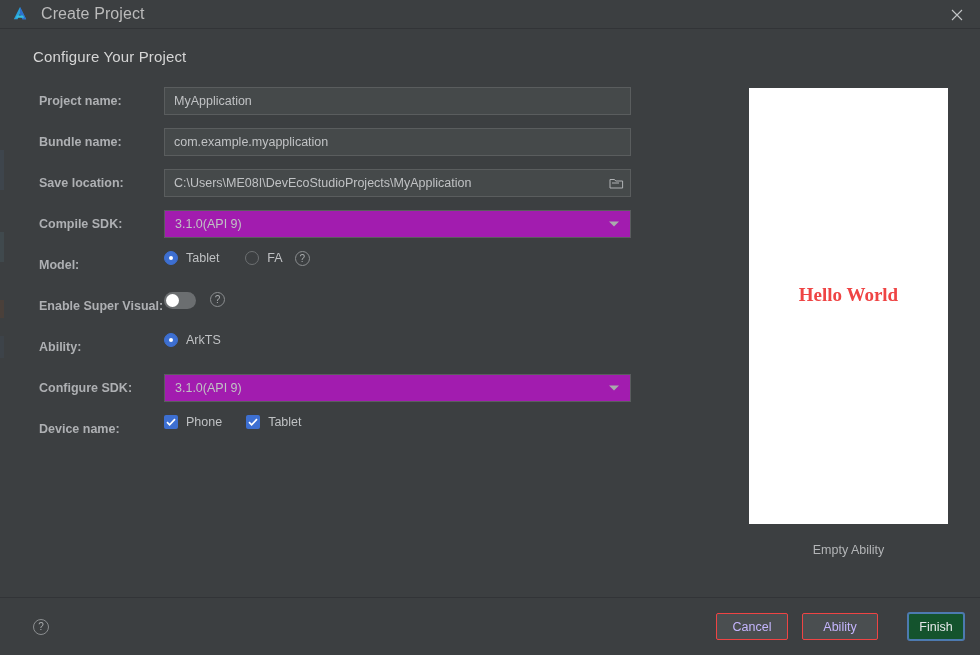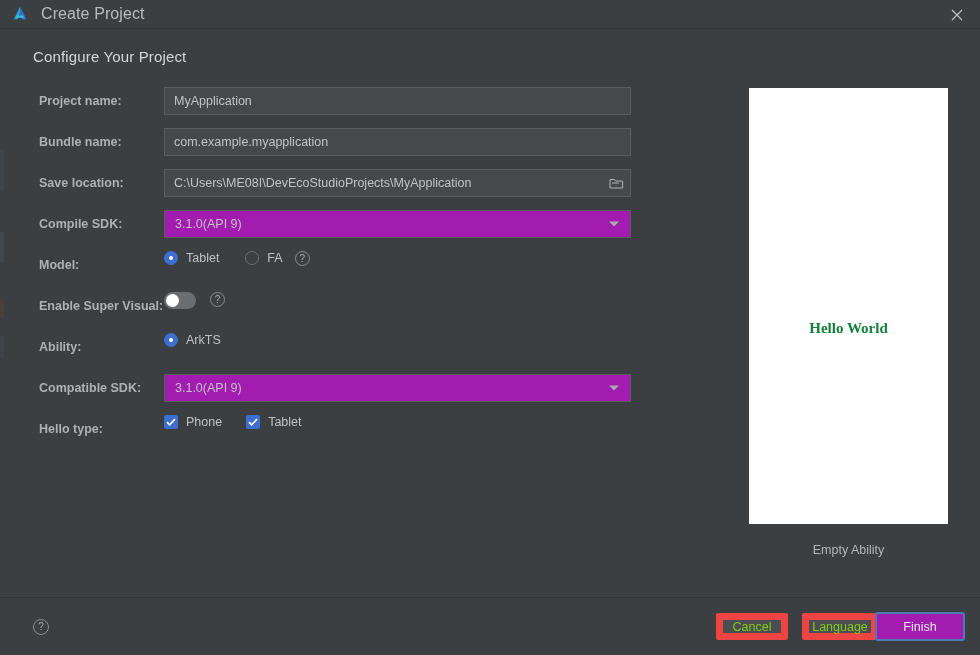--- a/index.html
+++ b/index.html
@@ -176,23 +176,22 @@
     width: 199px; height: 436px;
     background: #ffffff;
     position: relative;
   }
   .hello-world {
     position: absolute; left: 0; right: 0;
     top: 196px;
     text-align: center;
     font-family: "Liberation Serif", serif;
     font-weight: bold;
-    font-size: 15px;
-    color: #15803d;
-    margin-top: 36px;
+    font-size: 19px;
+    color: #ef4444;
   }
   .preview-caption {
     width: 199px;
     text-align: center;
     margin-top: 19px;
     font-size: 12.5px;
     color: #b3b5b7;
   }
 
   
@@ -208,31 +207,31 @@
     border: 1px solid #8b8e90;
     color: #a9acae;
     font-size: 10px; line-height: 14px;
     text-align: center;
   }
   .btn {
     position: absolute; top: 15px;
     height: 27px;
     font-size: 12.5px;
     font-family: "Liberation Sans", sans-serif;
-    border: 7px solid #ef4444;
+    border: 1px solid #ef4444;
     background: #4a4e50;
-    color: #84cc16;
+    color: #c4b5fd;
     display: flex; align-items: center; justify-content: center;
     border-radius: 2px;
   }
   .btn-cancel   { right: 192px; width: 72px; }
   .btn-previous { right: 102px; width: 76px; }
   .btn-finish {
-    right: 16px; width: 88px;
-    background: #a21caf;
+    right: 16px; width: 56px;
+    background: #14532d;
     border: 1px solid #4d7ab0;
     color: #e6e8ea;
     box-shadow: 0 0 0 1px #4d7ab0;
   }
 
   
   .edge-artifacts {
     position: absolute; left: 0; top: 0;
     width: 4px; height: 655px;
     pointer-events: none;
@@ -334,31 +333,31 @@
         <div class="radio-group">
           <span class="radio-item">
             <span class="radio-dot checked"></span>
             <span class="radio-label">ArkTS</span>
           </span>
         </div>
       </div>
     </div>
 
     <div class="row">
-      <span class="row-label">Compatible SDK:</span>
+      <span class="row-label">Configure SDK:</span>
       <div class="field-area">
         <div class="combo">
           <span class="combo-value">3.1.0(API 9)</span>
           <span class="combo-arrow"></span>
         </div>
       </div>
     </div>
 
     <div class="row">
-      <span class="row-label">Hello type:</span>
+      <span class="row-label">Device name:</span>
       <div class="field-area">
         <div class="check-group">
           <span class="check-item">
             <span class="checkbox">
               <svg width="10" height="9" viewBox="0 0 10 9">
                 <path d="M1 4.2 L3.6 6.8 L9 1.2" stroke="#ffffff" stroke-width="1.7" fill="none"></path>
               </svg>
             </span>
             <span class="check-label">Phone</span>
           </span>
@@ -381,21 +380,21 @@
       <div class="hello-world">Hello World</div>
     </div>
     <div class="preview-caption">Empty Ability</div>
   </div>
 
 </div>
 
 <div class="footer">
   <div class="footer-help">?</div>
   <div class="btn btn-cancel">Cancel</div>
-  <div class="btn btn-previous">Language</div>
+  <div class="btn btn-previous">Ability</div>
   <div class="btn btn-finish">Finish</div>
 </div>
 
 <div class="edge-artifacts">
   <i style="top:150px;height:40px;background:#3f4a55;opacity:.55;"></i>
   <i style="top:232px;height:30px;background:#44545a;opacity:.5;"></i>
   <i style="top:300px;height:18px;background:#5a4334;opacity:.45;"></i>
   <i style="top:336px;height:22px;background:#3f4a55;opacity:.4;"></i>
 </div>
 

